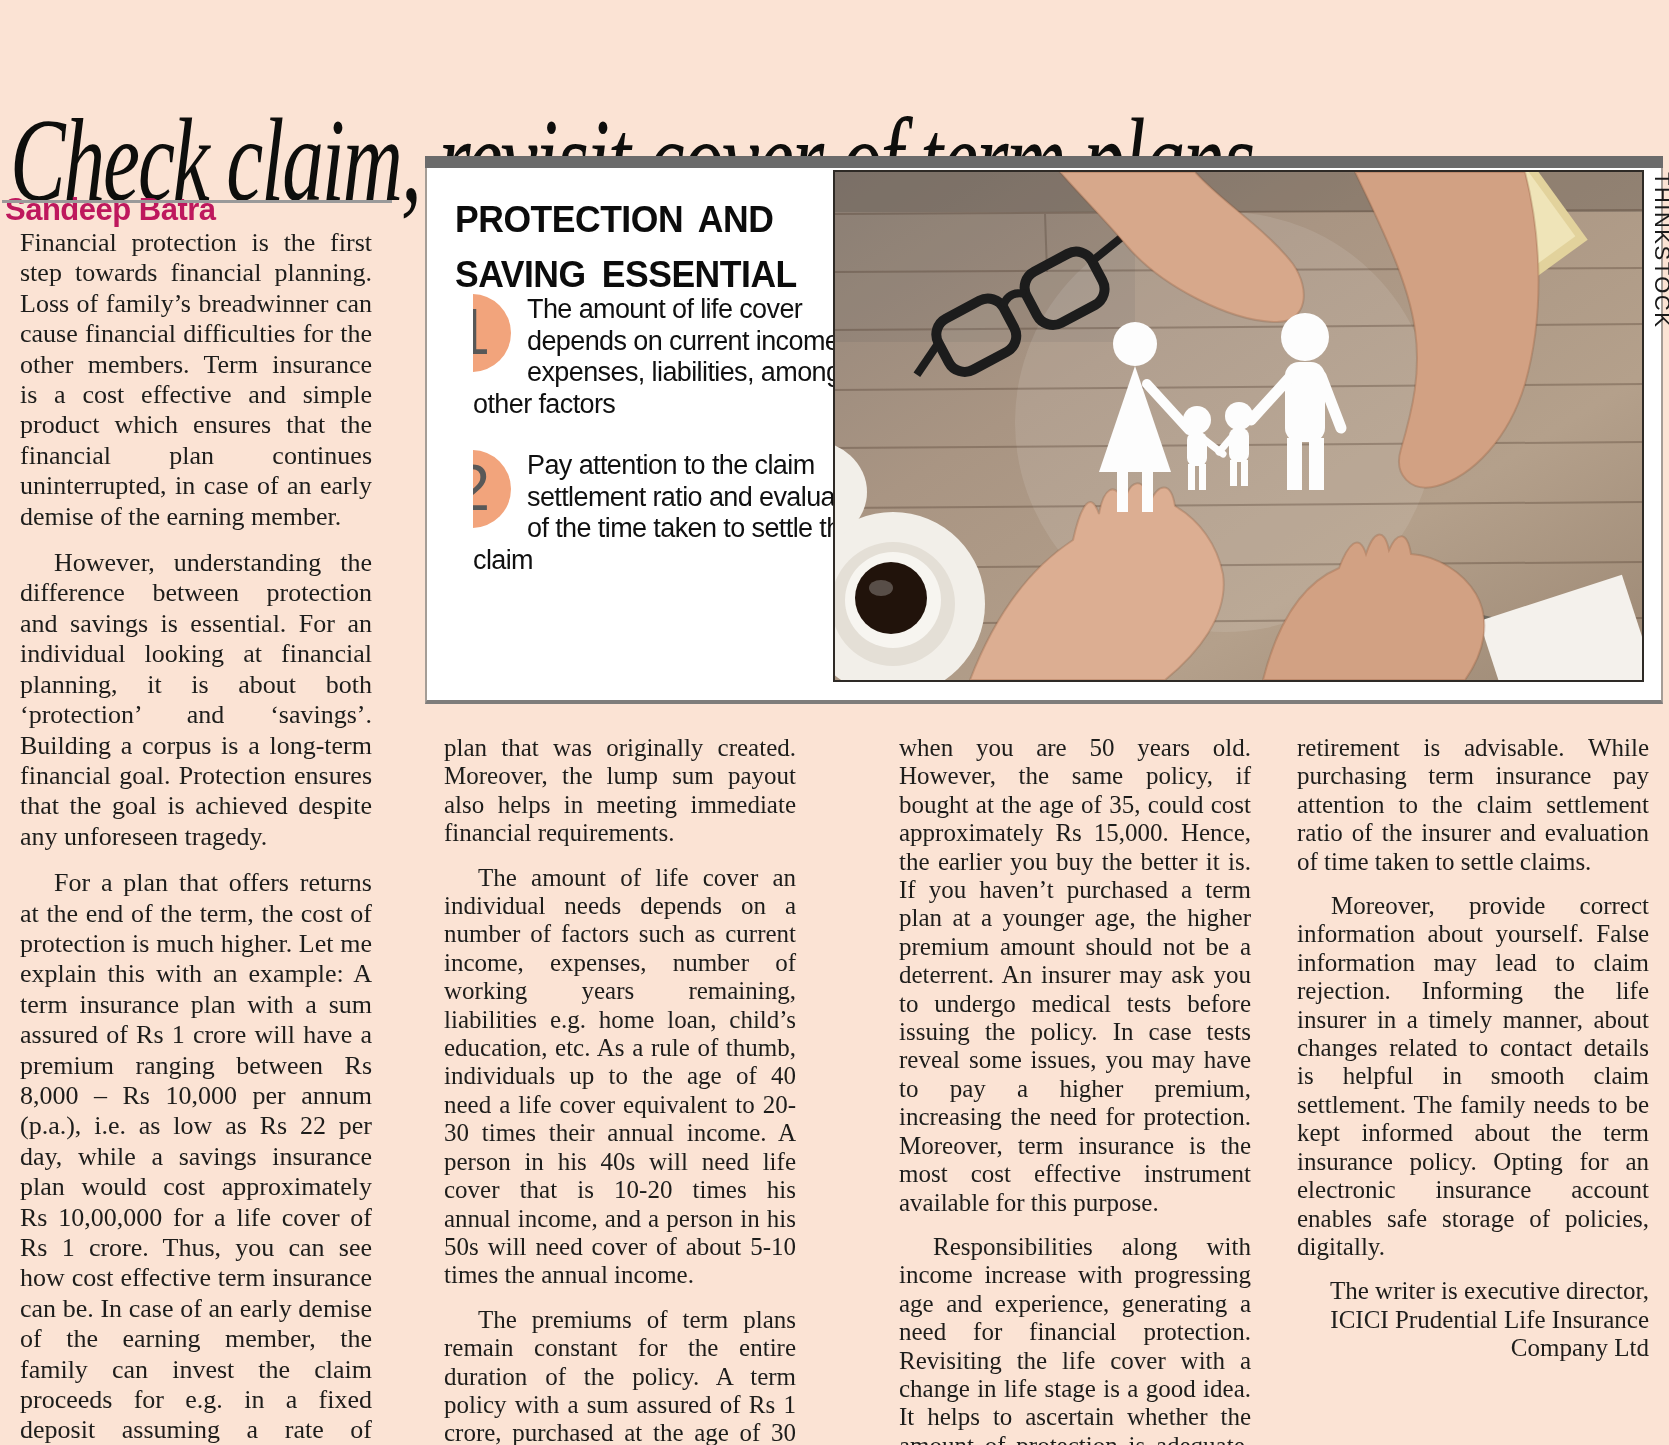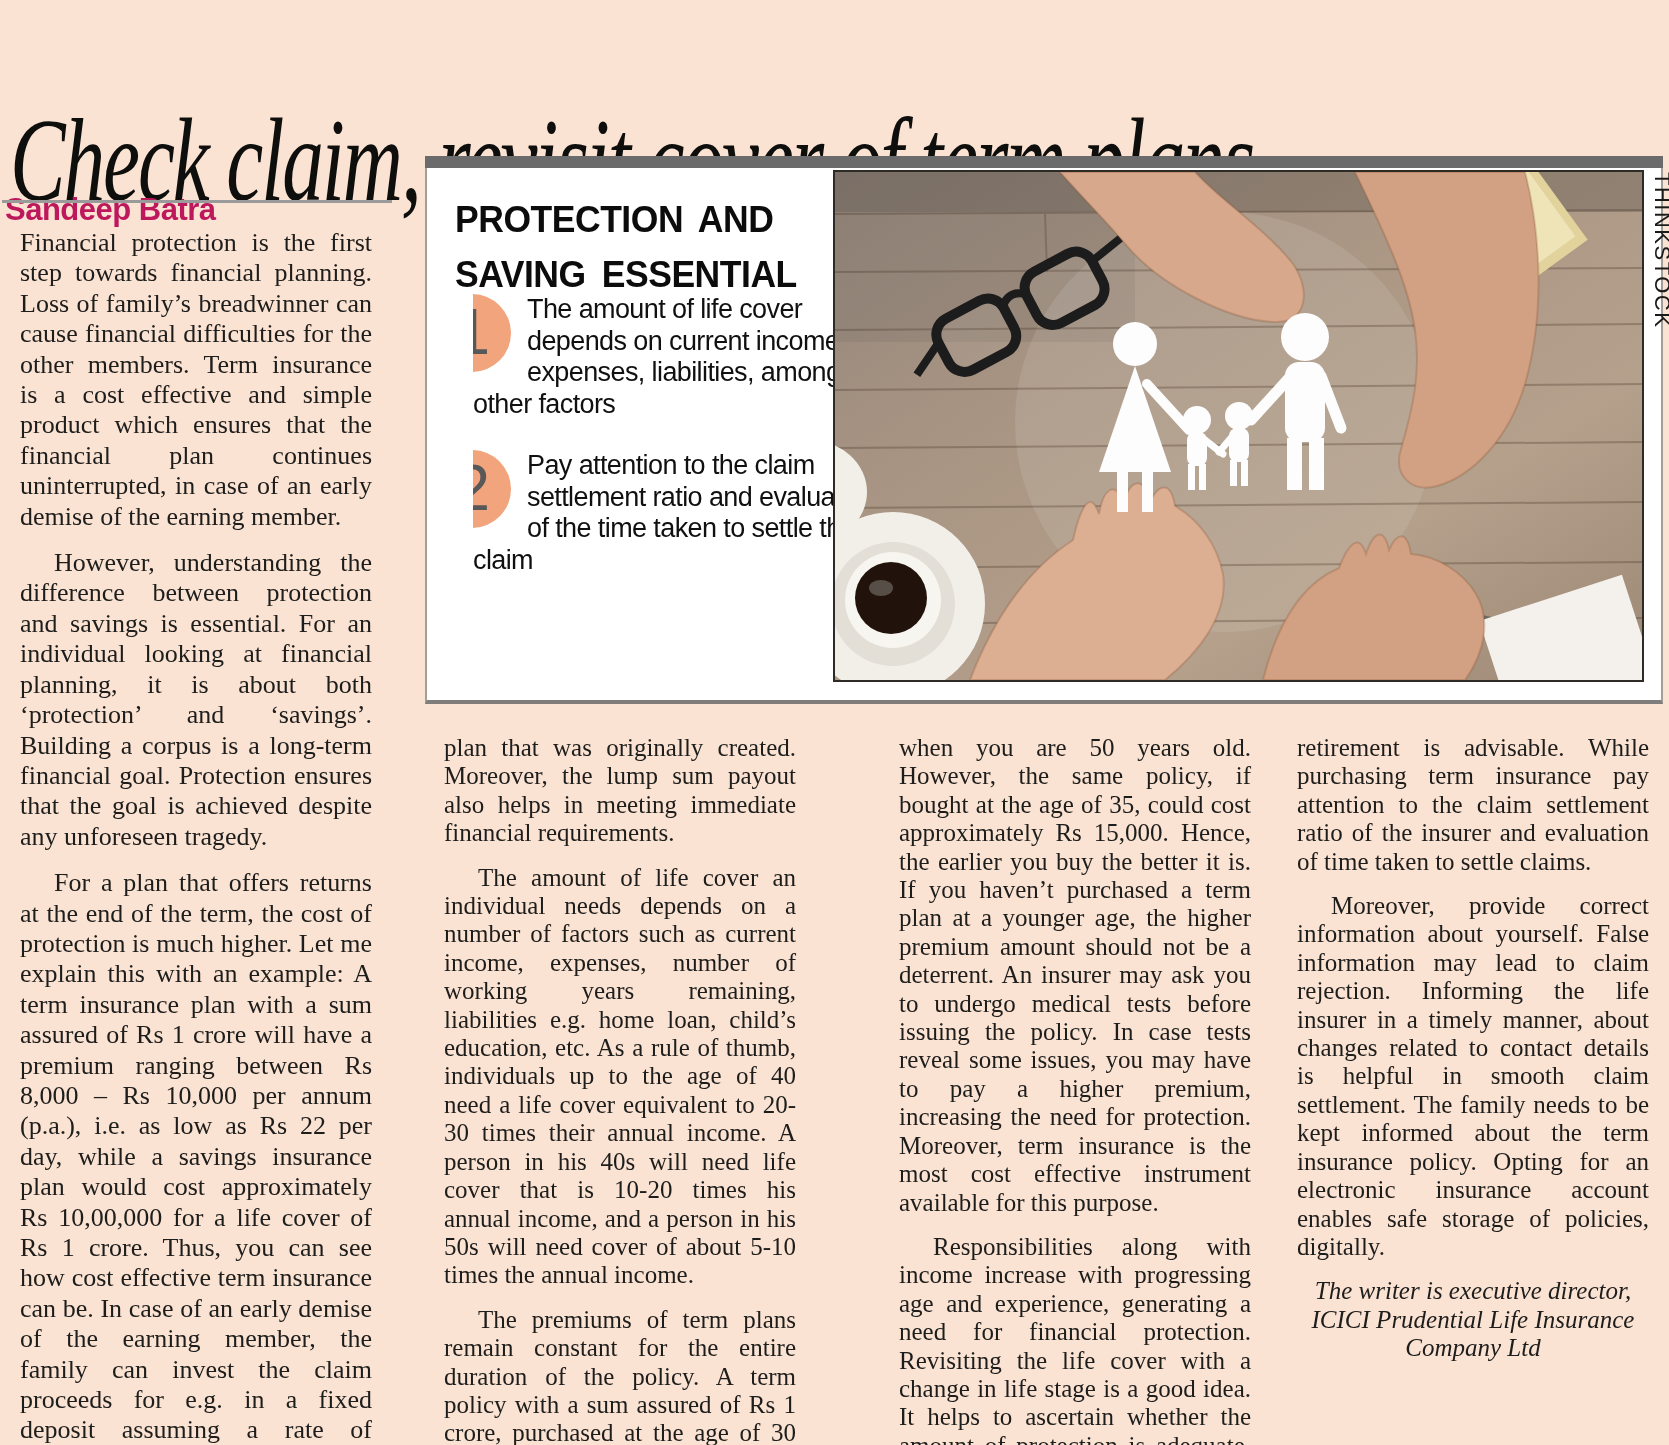--- a/index.html
+++ b/index.html
@@ -33,21 +33,21 @@
     font-size:26px;line-height:30.4px;text-align:justify;
     hyphens:auto;-webkit-hyphens:auto;
   }
   .body-col p{margin:16px;}
   .body-col p.indent{text-indent:34px;}
   #col1{left:4px;top:212px;height:1233px;}
   .bottom-col{top:718px;height:727px;font-size:25px;line-height:28.4px;}
   #col2{left:428px;}
   #col3{left:883px;}
   #col4{left:1281px;}
-  .writer-credit{font-style:italic;text-align:center;}
+  .writer-credit{text-align:right;}
 
   
   .panel{
     position:absolute;left:425px;top:156px;width:1238px;height:548px;
     background:#ffffff;border:2px solid #a49d96;border-top:none;
     border-bottom:4px solid #7e7d7b;box-sizing:border-box;
   }
   .panel-bar{position:absolute;left:-2px;top:0;width:1238px;height:12px;background:#6b6b6b;}
   .panel-title{
     position:absolute;left:28px;top:36px;width:360px;

